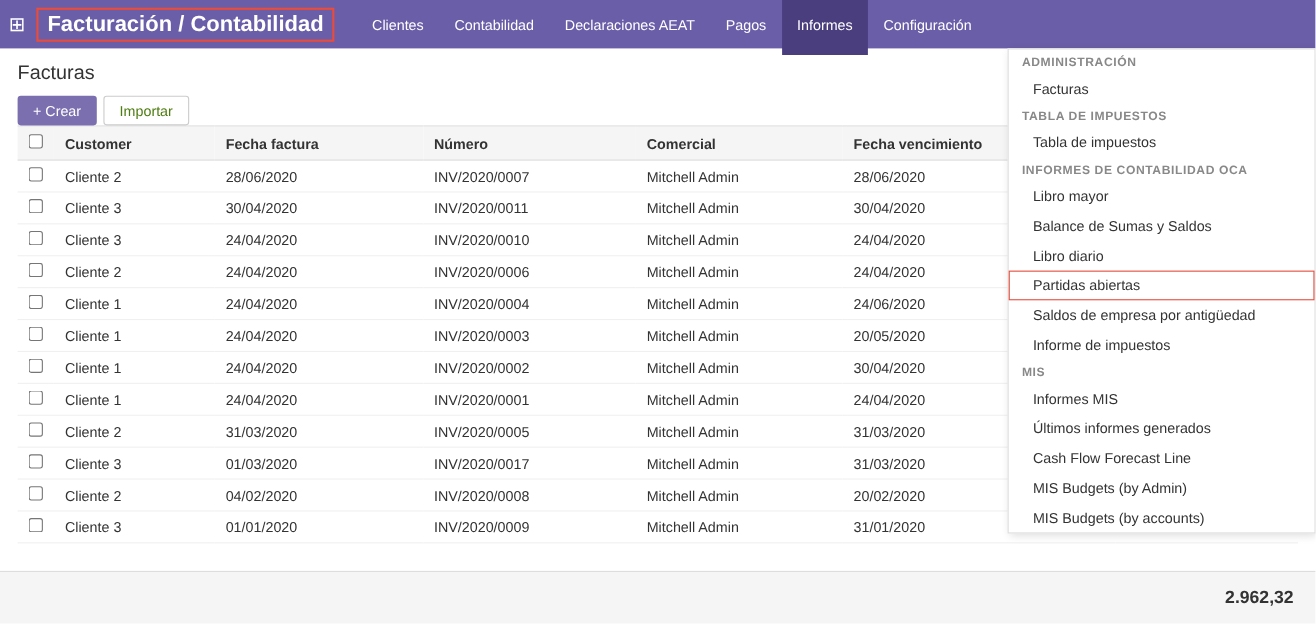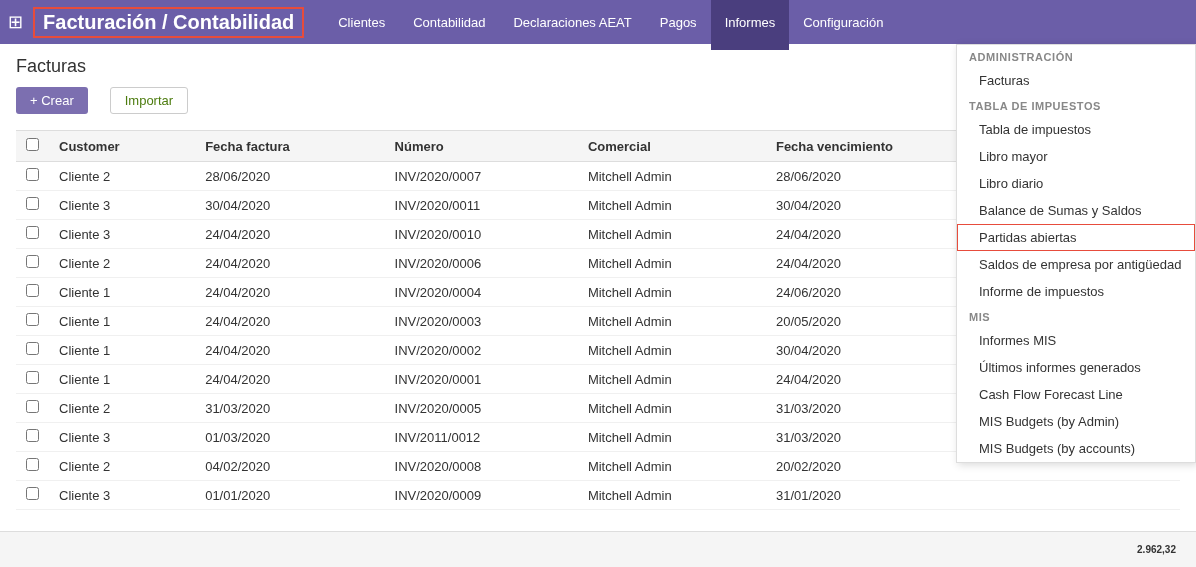--- a/index.html
+++ b/index.html
@@ -57,22 +57,22 @@
       background: #fff;
     }
     .page-title {
       font-size: 18px;
       font-weight: 400;
       margin-bottom: 10px;
       color: #333;
     }
     .action-buttons {
       display: flex;
-      gap: 22px;
-      margin-bottom: 16px;
+      gap: 6px;
+      margin-bottom: 0;
     }
     .btn-create {
       background: #7c6fb0;
       color: #fff;
       border: none;
       padding: 5px 14px;
       border-radius: 3px;
       cursor: pointer;
       font-size: 13px;
     }
@@ -115,38 +115,38 @@
     .checkbox-cell {
       text-align: center;
     }
 
     
     .footer-bar {
       position: absolute;
       bottom: 0;
       left: 0;
       right: 0;
-      height: 36px;
+      height: 48px;
       background: #f5f5f5;
       border-top: 1px solid #ddd;
       display: flex;
       align-items: center;
       justify-content: flex-end;
       padding-right: 20px;
-      font-size: 10px;
+      font-size: 16px;
       font-weight: 600;
       color: #333;
     }
 
     
     .dropdown-menu {
       position: absolute;
       top: 44px;
       right: 0;
-      width: 240px;
+      width: 280px;
       background: #fff;
       border: 1px solid #ddd;
       box-shadow: 2px 2px 8px rgba(0,0,0,0.15);
       z-index: 1000;
     }
     .dropdown-section-label {
       padding: 6px 12px 4px 12px;
       font-size: 11px;
       font-weight: 700;
       color: #888;
@@ -279,21 +279,21 @@
     <td>31/03/2020</td>
     <td>INV/2020/0005</td>
     <td>Mitchell Admin</td>
     <td>31/03/2020</td>
     <td></td>
   </tr>
         <tr>
     <td class="checkbox-cell"><input type="checkbox" style=""></td>
     <td>Cliente 3</td>
     <td>01/03/2020</td>
-    <td>INV/2011/0012</td>
+    <td>INV/2020/0017</td>
     <td>Mitchell Admin</td>
     <td>31/03/2020</td>
     <td></td>
   </tr>
         <tr>
     <td class="checkbox-cell"><input type="checkbox" style=""></td>
     <td>Cliente 2</td>
     <td>04/02/2020</td>
     <td>INV/2020/0008</td>
     <td>Mitchell Admin</td>
@@ -311,23 +311,24 @@
   </tr>
       </tbody>
   </table>
 </div>
 
 <div class="dropdown-menu" id="dropdown-menu">
 <div class="dropdown-section-label">Administración</div>
     <div class="dropdown-item">Facturas</div>
     <div class="dropdown-section-label">Tabla de impuestos</div>
     <div class="dropdown-item">Tabla de impuestos</div>
+    <div class="dropdown-section-label">Informes de contabilidad OCA</div>
     <div class="dropdown-item">Libro mayor</div>
+    <div class="dropdown-item">Balance de Sumas y Saldos</div>
     <div class="dropdown-item">Libro diario</div>
-    <div class="dropdown-item">Balance de Sumas y Saldos</div>
     <div class="dropdown-item highlighted">Partidas abiertas</div>
     <div class="dropdown-item">Saldos de empresa por antigüedad</div>
     <div class="dropdown-item">Informe de impuestos</div>
     <div class="dropdown-section-label">MIS</div>
     <div class="dropdown-item">Informes MIS</div>
     <div class="dropdown-item">Últimos informes generados</div>
     <div class="dropdown-item">Cash Flow Forecast Line</div>
     <div class="dropdown-item">MIS Budgets (by Admin)</div>
     <div class="dropdown-item">MIS Budgets (by accounts)</div>
   </div>

